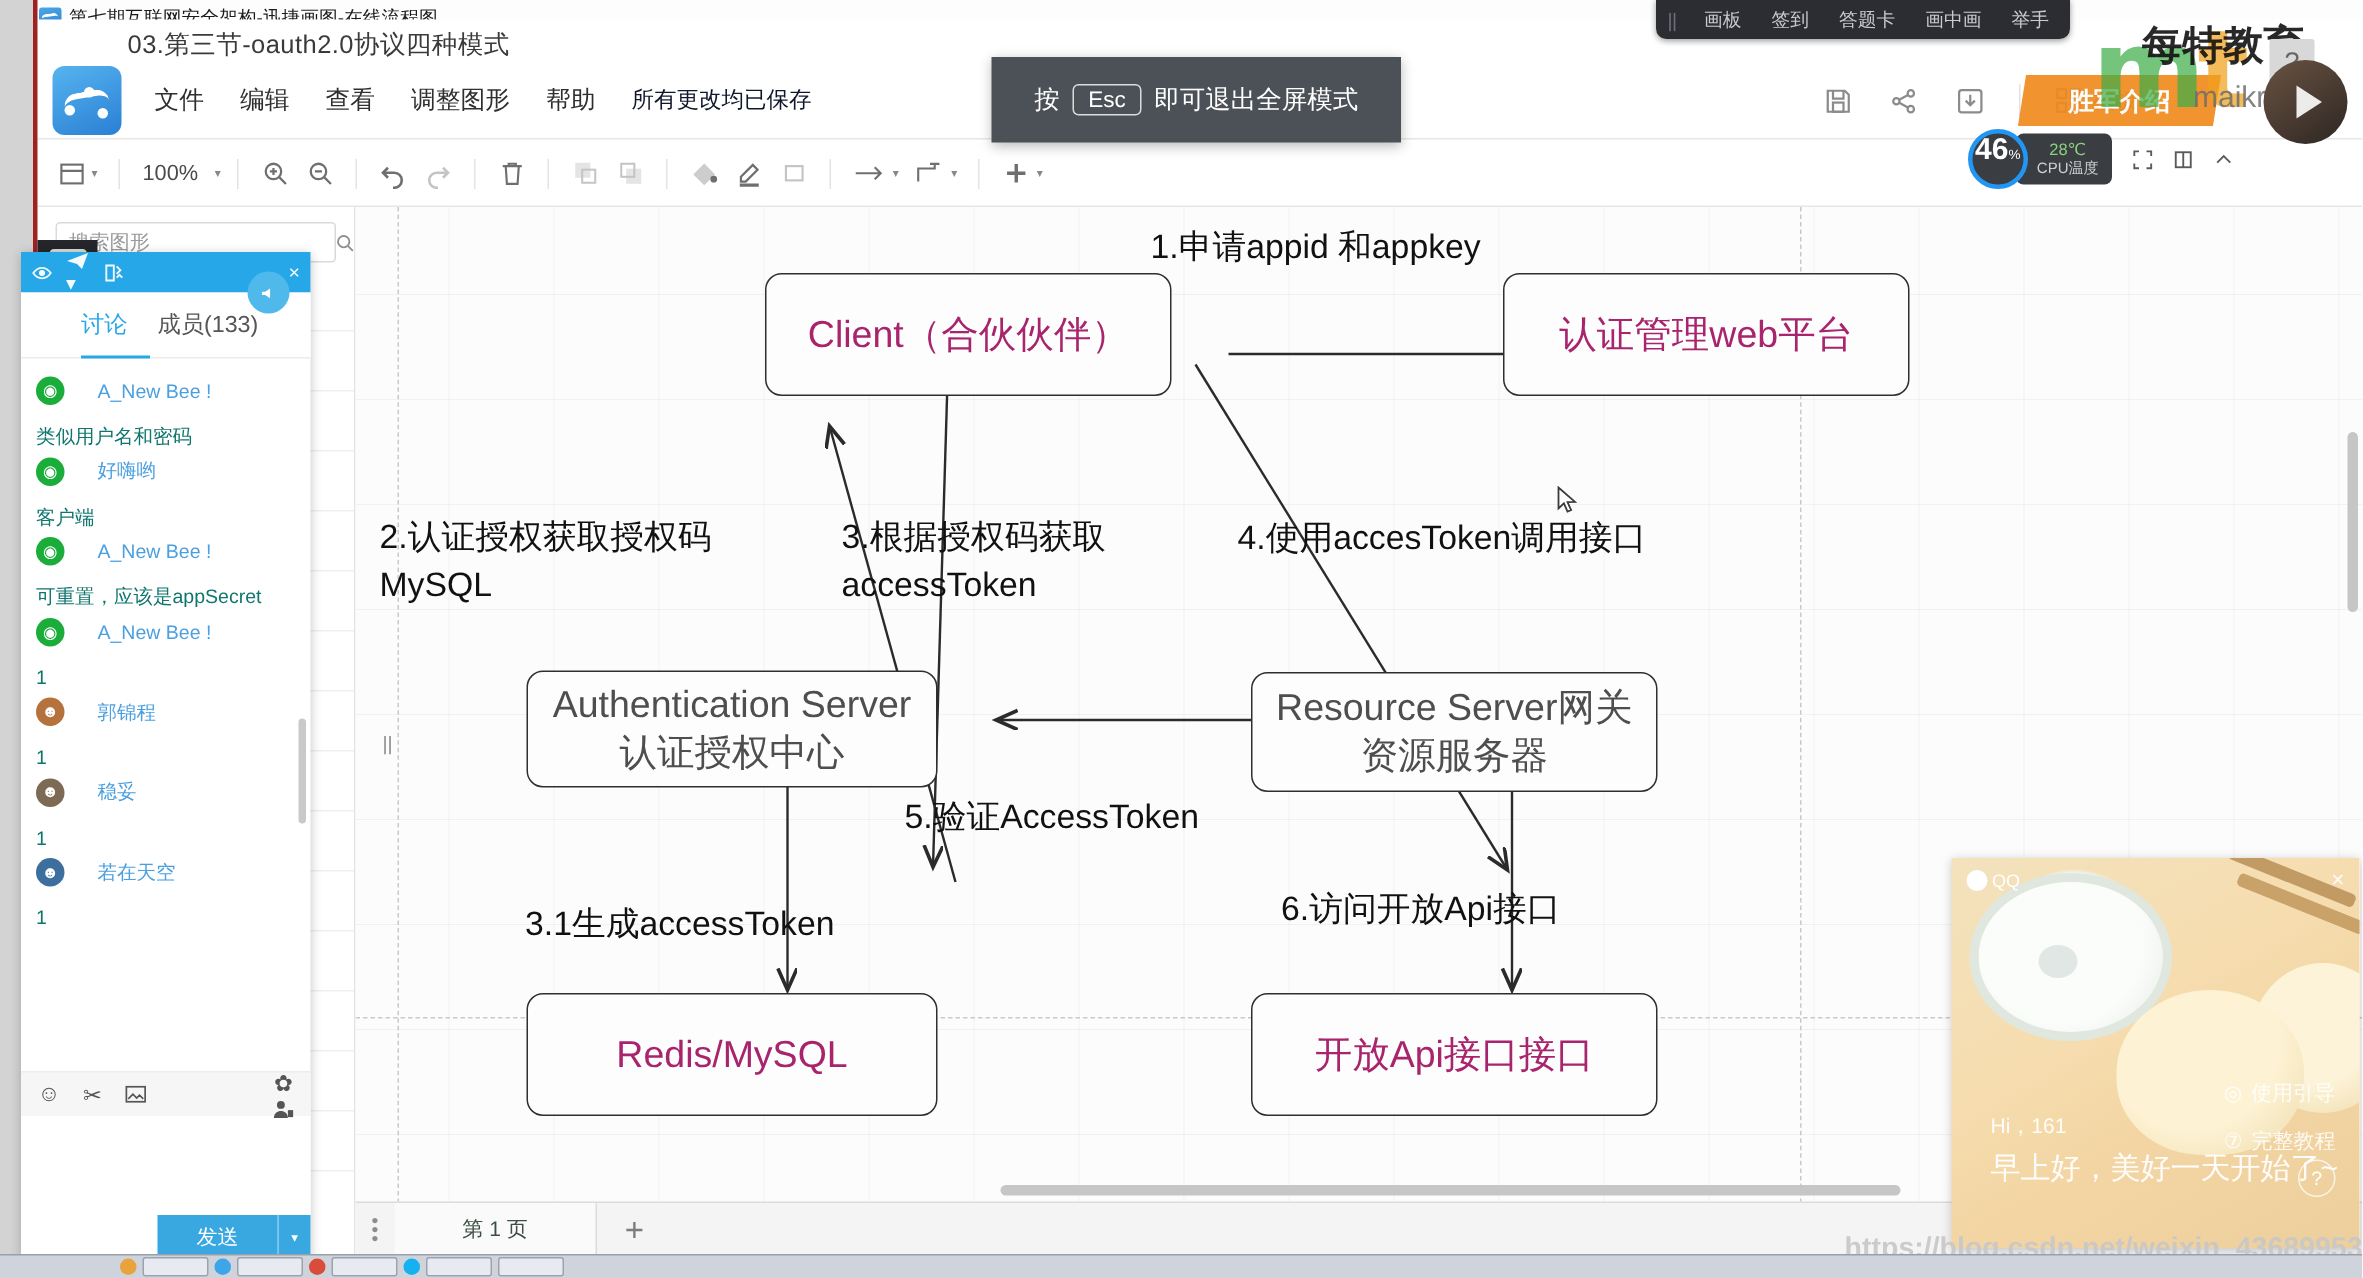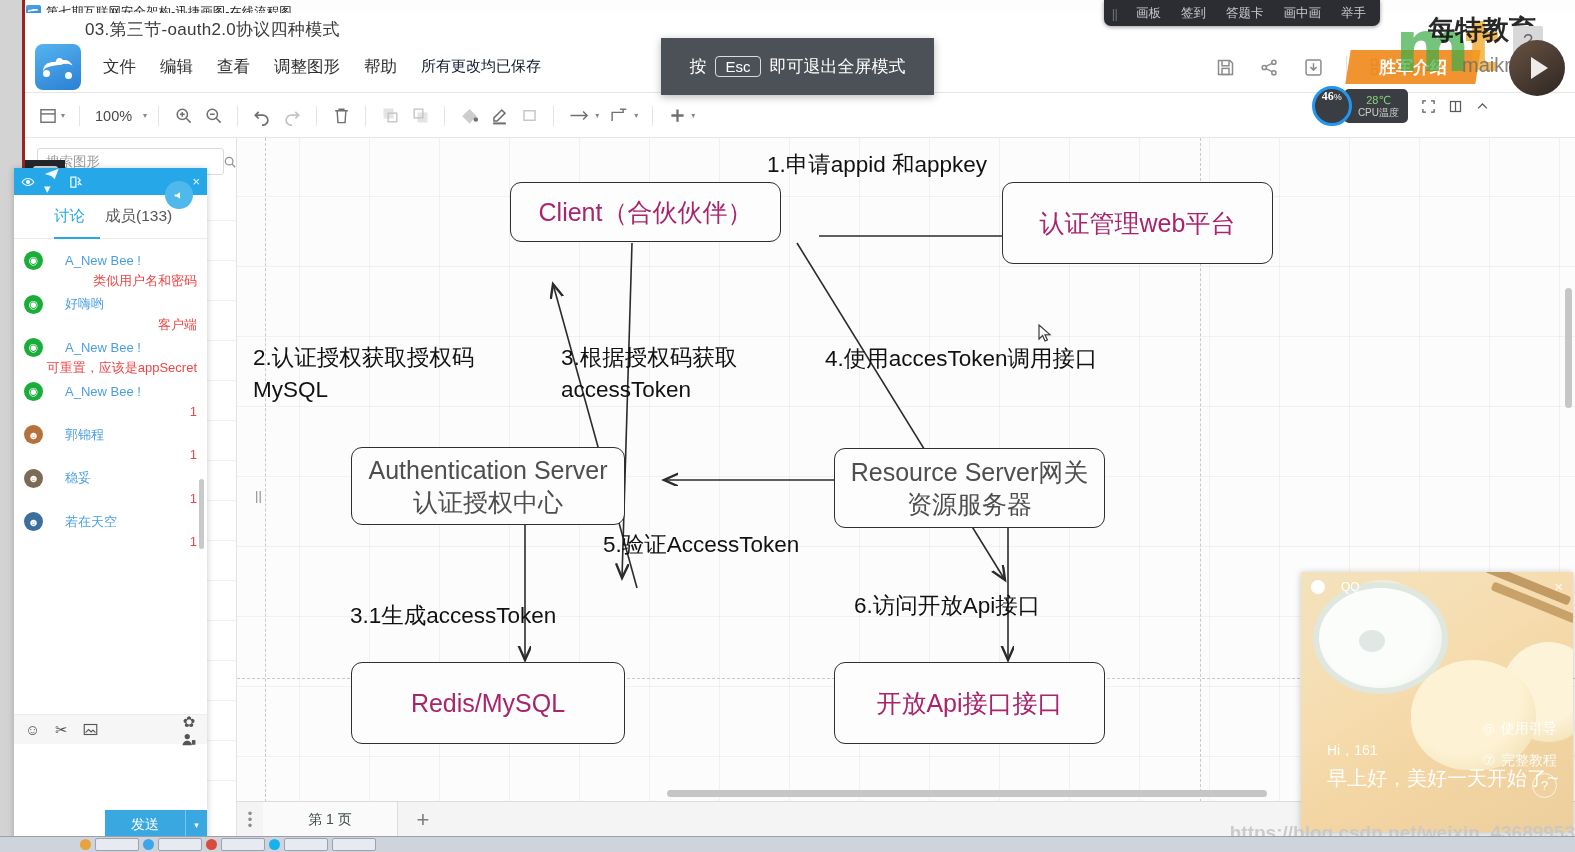--- a/index.html
+++ b/index.html
@@ -193,42 +193,42 @@
   .badge-horn{ position:absolute; right:14px; top:-14px; width:28px;height:28px;border-radius:50%;background:#4fb9ec;color:#fff;display:flex;align-items:center;justify-content:center;font-size:13px;}
   .chat-body{ height:475px; overflow:hidden; padding:4px 10px 0 10px; position:relative; }
   .msg{ margin-bottom:5px; }
   .msg-head{ display:flex; align-items:center; gap:7px; }
   .ava{ width:19px;height:19px;border-radius:50%;flex:none; display:flex;align-items:center;justify-content:center; font-size:11px; color:#fff;}
   .ava.wx{ background:#1aad3a; }
   .ava.p1{ background:#b5723c; }
   .ava.p2{ background:#7d6a55; }
   .ava.p3{ background:#3c6f9e; }
   .msg-name{ font-size:13px; color:#4a9fe0;margin-left:15px; }
-  .msg-text{ font-size:13px; color:#ef4444; margin-top:2px; line-height:1.35; word-break:break-all;text-align:right;}
+  .msg-text{ font-size:13px; color:#0f766e; margin-top:12px; line-height:1.35; word-break:break-all;}
   .chat-tools{ height:30px; background:#f6f6f6; border-top:1px solid #ececec; display:flex; align-items:center; gap:15px; padding:0 11px; color:#555; font-size:15px; position:relative;}
   .chat-tools .right{ position:absolute; right:11px; display:flex; flex-direction:column; gap:2px; align-items:center;}
   .chat-input{ height:105px; background:#fff; }
   .chat-send{
     position:absolute; right:0; bottom:0; height:30px; display:flex;
   }
   .send-btn{ background:#39a7e0; color:#fff; font-size:14px; padding:0 26px; display:flex;align-items:center; }
   .send-caret{ background:#39a7e0; color:#fff; border-left:1px solid #7fc6ee; width:22px; display:flex;align-items:center;justify-content:center; font-size:9px;}
   .chat-scroll{ position:absolute; right:3px; top:240px; width:5px;height:70px;background:#c9c9c9;border-radius:3px;}
 
   
   .cpuwidget{
     position:absolute; right:85px; top:88px; height:36px; z-index:90;
     display:flex; align-items:center;
   }
   .cpu-ring{
     width:40px;height:40px;border-radius:50%;background:#3a3d42;
     border:3px solid #2196f3; display:flex;align-items:baseline;justify-content:center;
     color:#fff; position:relative; z-index:2;
   }
-  .cpu-ring b{ font-size:12px; font-weight:700;font-family:Liberation Serif, serif; }
+  .cpu-ring b{ font-size:20px; font-weight:700; }
   .cpu-ring i{ font-size:9px; font-style:normal; }
   .cpu-box{
     background:#3a3d42; color:#8bd17c; height:34px; margin-left:-8px; padding:2px 9px 2px 14px;
     border-radius:5px; display:flex; flex-direction:column; align-items:center; justify-content:center; line-height:1.15;
   }
   .cpu-temp{ font-size:11px; }
   .cpu-lbl{ font-size:10px; color:#cfcfcf; }
   .win-ctl{ display:flex; align-items:center; gap:12px; margin-left:13px; color:#5a5a5a; font-size:14px;}
 
   
@@ -265,21 +265,21 @@
   }
   .qq-bowl{ position:absolute; left:12px; top:10px; width:135px;height:112px;border-radius:50%;
     background:radial-gradient(circle at 45% 40%, #fbfdfb 60%, #e3e9e2 100%); border:6px solid #dfe7df; }
   .qq-bowl::after{content:"";position:absolute;left:40px;top:42px;width:26px;height:22px;border-radius:50%;background:#cfd8d6;opacity:.6;}
   .qq-bun{ position:absolute; left:110px; top:88px; width:125px;height:110px;border-radius:50% 50% 46% 46%;
     background:radial-gradient(circle at 40% 32%, #fdf2d4 55%, #eddba9 100%); }
   .qq-bun2{ position:absolute; left:200px; top:70px; width:95px;height:100px;border-radius:50%;
     background:radial-gradient(circle at 40% 32%, #fdf3d8 55%, #ecd9a6 100%); }
   .qq-chop{ position:absolute; left:182px; top:8px; width:90px;height:9px;background:#c29a63;transform:rotate(22deg);border-radius:3px;}
   .qq-chop2{ position:absolute; left:188px; top:26px; width:90px;height:9px;background:#c8a268;transform:rotate(22deg);border-radius:3px;}
-  .qq-head{ position:absolute; left:10px; top:8px; display:flex;align-items:center;gap:16px; color:#fff; font-size:12px;}
+  .qq-head{ position:absolute; left:10px; top:8px; display:flex;align-items:center;gap:3px; color:#fff; font-size:12px;}
   .qq-peng{ width:14px;height:14px;border-radius:50%;background:#fff;}
   .qq-close{ position:absolute; right:10px; top:6px; color:#fff; font-size:15px; opacity:.9;}
   .qq-links{ position:absolute; right:16px; top:140px; text-align:left; color:#fff; font-size:14px; opacity:.88; line-height:2.3;}
   .qq-links div{ display:flex; align-items:center; gap:6px; }
   .qq-hi{ position:absolute; left:26px; bottom:72px; color:#fff; font-size:14px; opacity:.95;}
   .qq-greet{ position:absolute; left:26px; bottom:40px; color:#fff; font-size:20px; opacity:.97; white-space:nowrap;}
   .qq-help{ position:absolute; right:16px; bottom:34px; width:25px;height:25px;border-radius:50%;border:1.5px solid rgba(255,255,255,.75); color:#fff;display:flex;align-items:center;justify-content:center;font-size:13px;}
   .watermark{
     position:absolute; right:0px; bottom:8px; font-size:19px; color:#c8c8c8; opacity:.92;
     z-index:96; white-space:nowrap; font-family:"Liberation Sans", sans-serif;font-weight:bold;
@@ -527,21 +527,21 @@
           <path d="M560,105 L768,442"></path>
 
           <path d="M635,342 L427,342"></path>
 
           <path d="M288,385 L288,522"></path>
 
           <path d="M771,390 L771,522"></path>
         </g>
       </svg>
 
-      <div class="node magenta" style="left:273px; top:44px; width:271px; height:60px;">
+      <div class="node magenta" style="left:273px; top:44px; width:271px; height:82px;">
         <div class="l1">Client（合伙伙伴）</div>
       </div>
 
       <div class="node grayish" style="left:114px; top:309px; width:274px; height:78px;">
         <div class="l1">Authentication Server</div>
         <div class="l2">认证授权中心</div>
       </div>
 
       <div class="node magenta" style="left:765px; top:44px; width:271px; height:82px;">
         <div class="l1">认证管理web平台</div>

